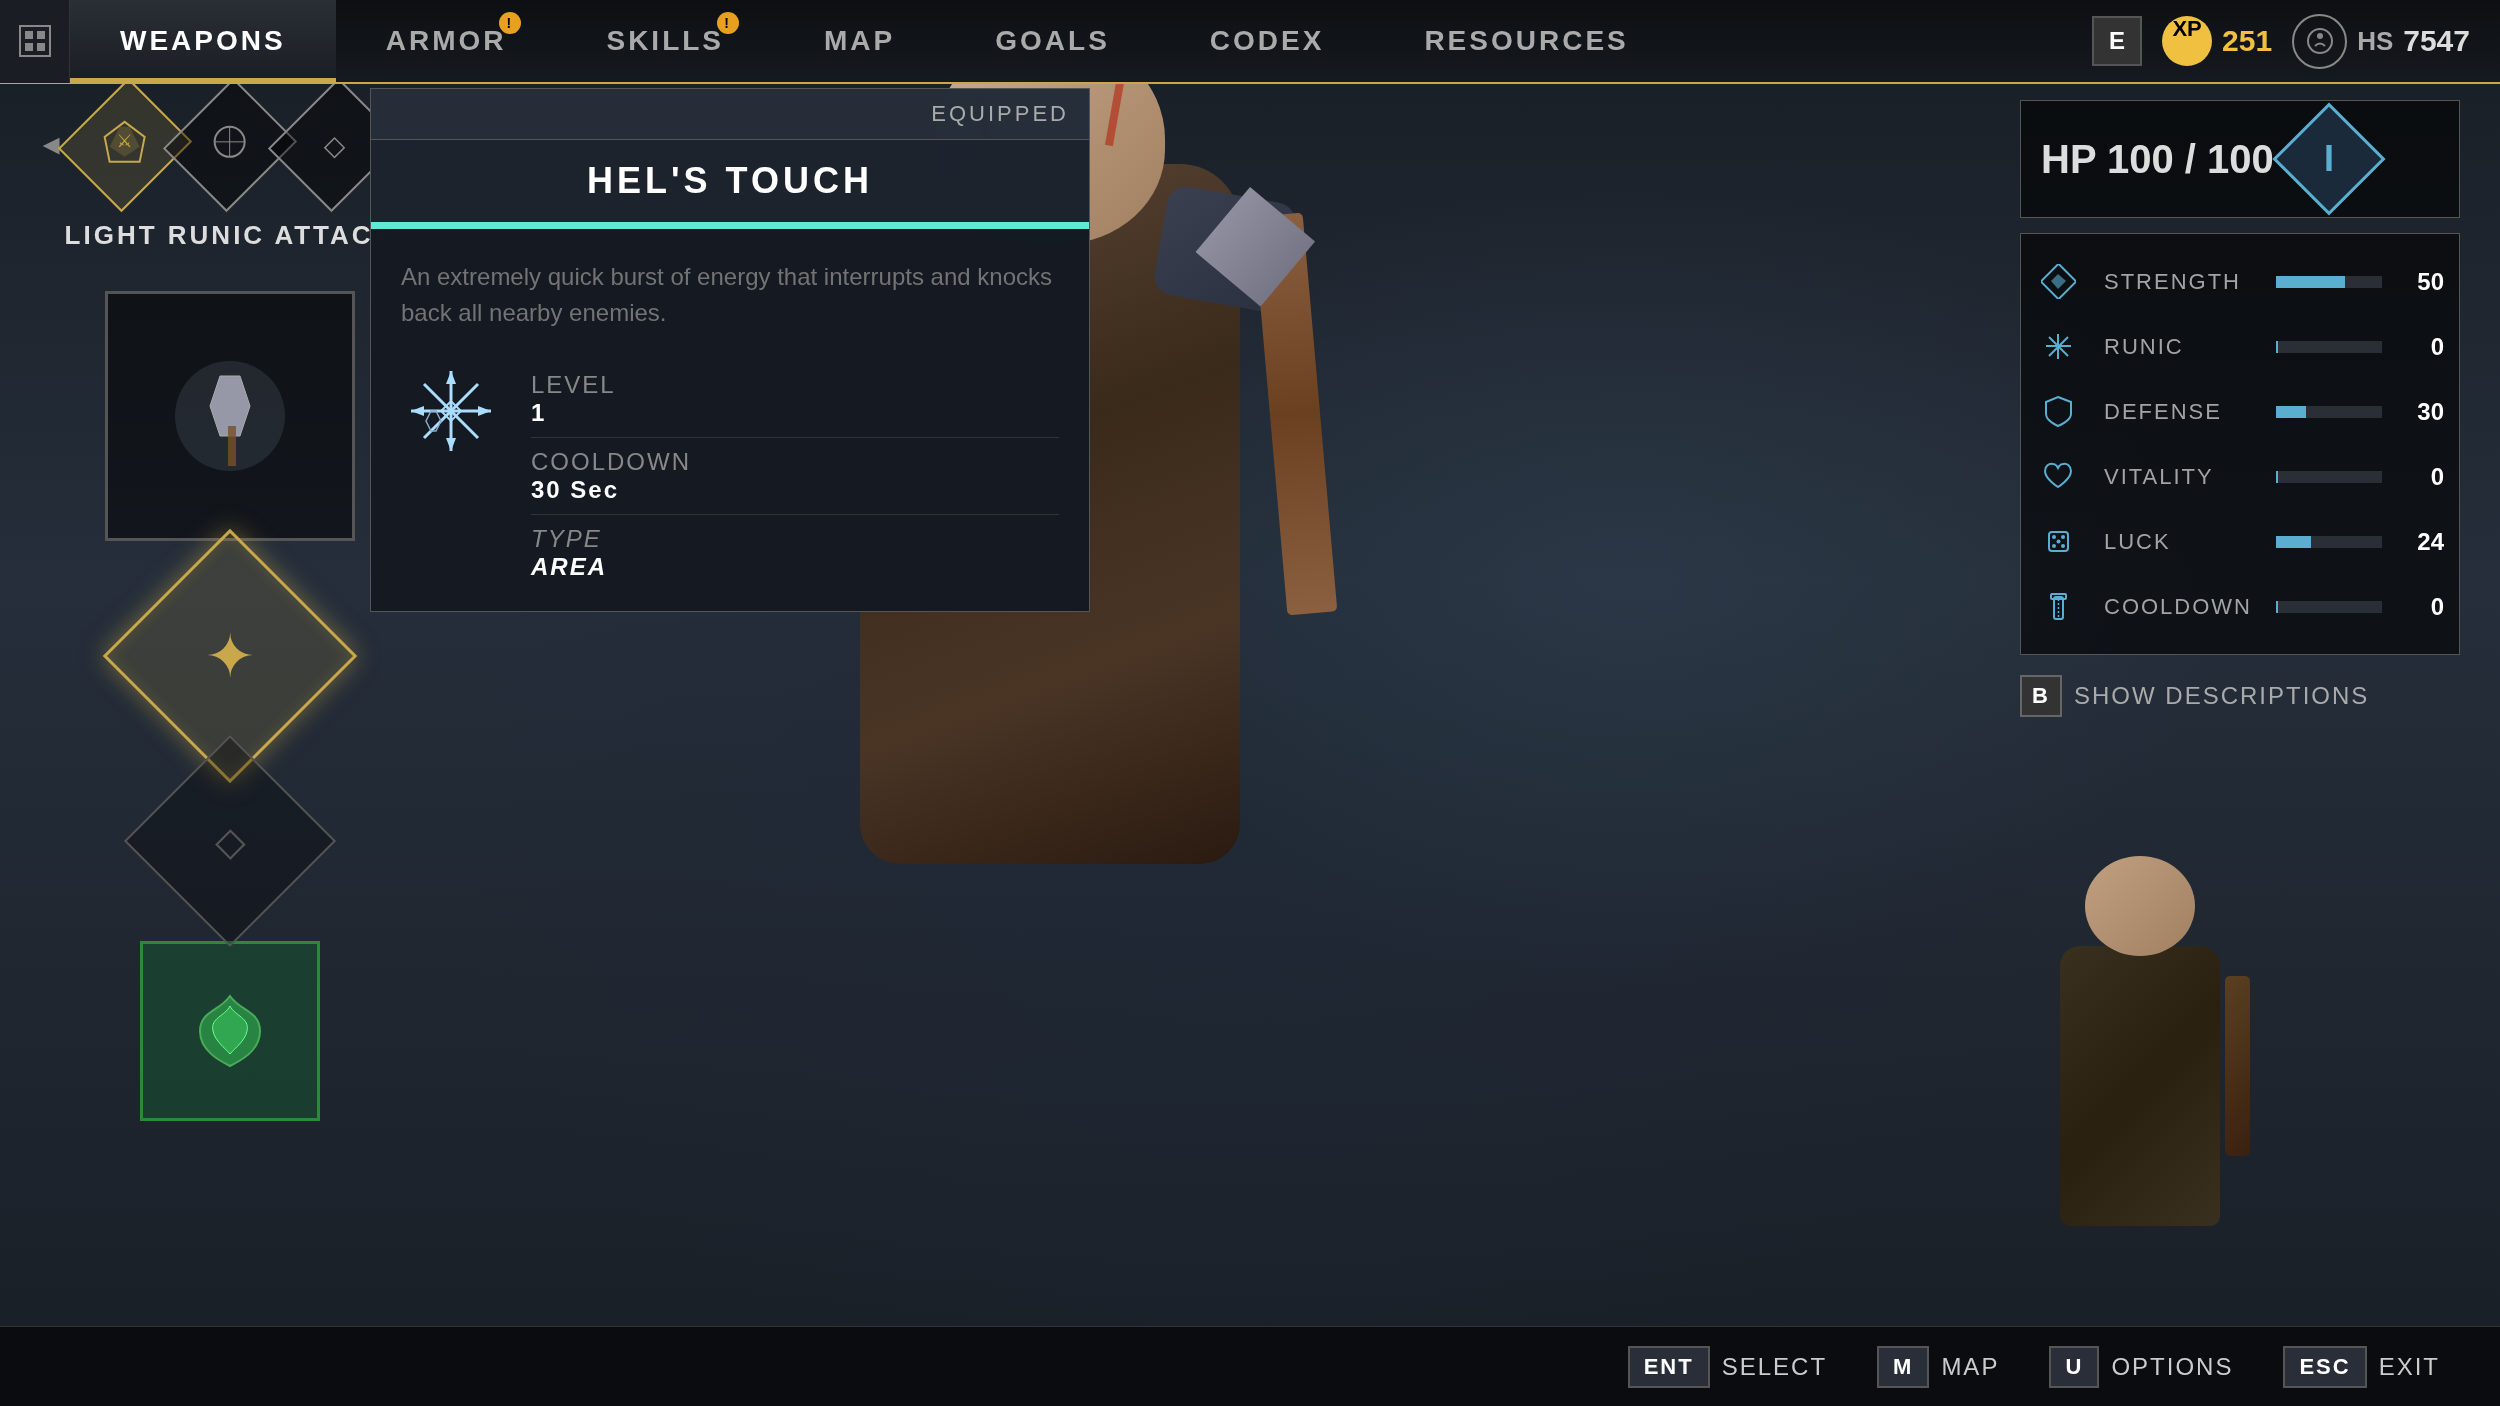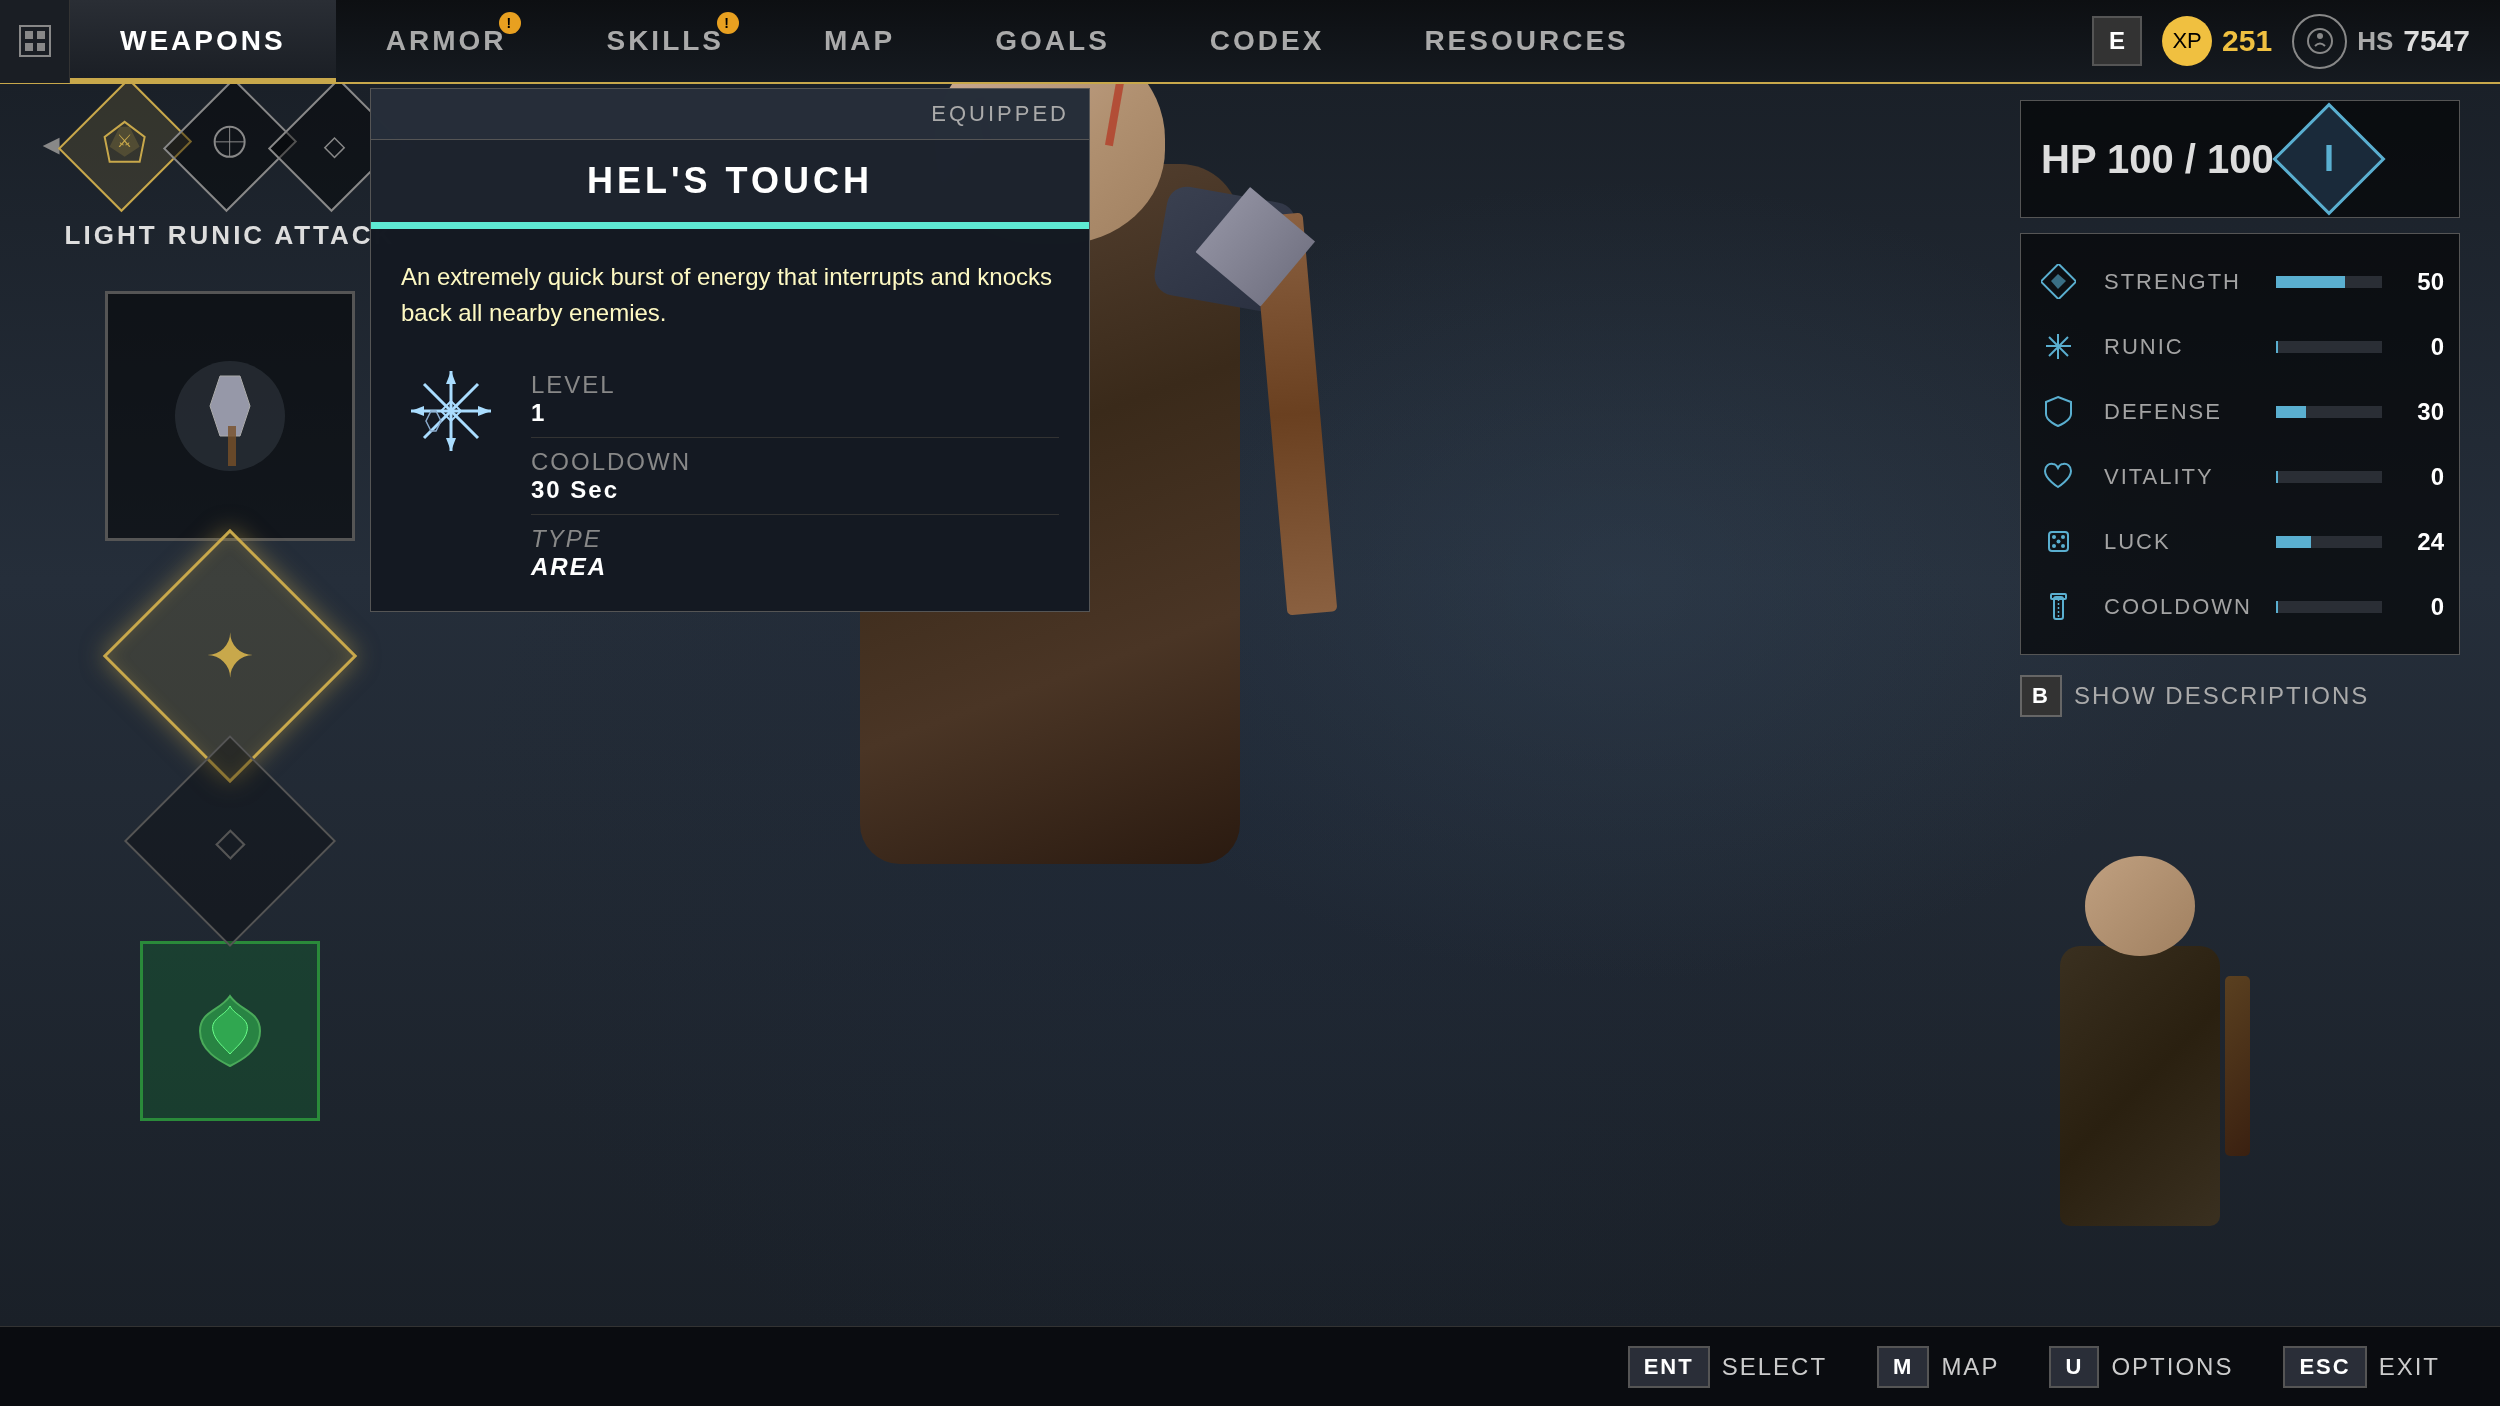--- a/index.html
+++ b/index.html
@@ -116,24 +116,24 @@
       font-weight: bold;
       color: #f0c040;
     }
 
     .xp-icon {
       width: 50px;
       height: 50px;
       background: #f0c040;
       border-radius: 50%;
       display: flex;
-      align-items: center;
+      align-items: flex-start;
       justify-content: center;
       font-size: 22px;
-      font-weight: normal;
+      font-weight: bold;
       color: #000;
     }
 
     .hs-display {
       display: flex;
       align-items: center;
       gap: 10px;
       font-size: 30px;
       font-weight: bold;
       color: #ddd;
@@ -247,21 +247,21 @@
       border-bottom: 7px solid #5eead4;
     }
 
     .info-panel-body {
       padding: 30px 30px 20px 30px;
       background: rgba(20, 26, 34, 0.9);
     }
 
     .info-panel-desc {
       font-size: 24px;
-      color: #fef9c3;
+      color: #737373;
       line-height: 1.5;
       margin-bottom: 30px;
     }
 
     .info-panel-stats {
       display: flex;
       align-items: flex-start;
       gap: 30px;
     }
 

